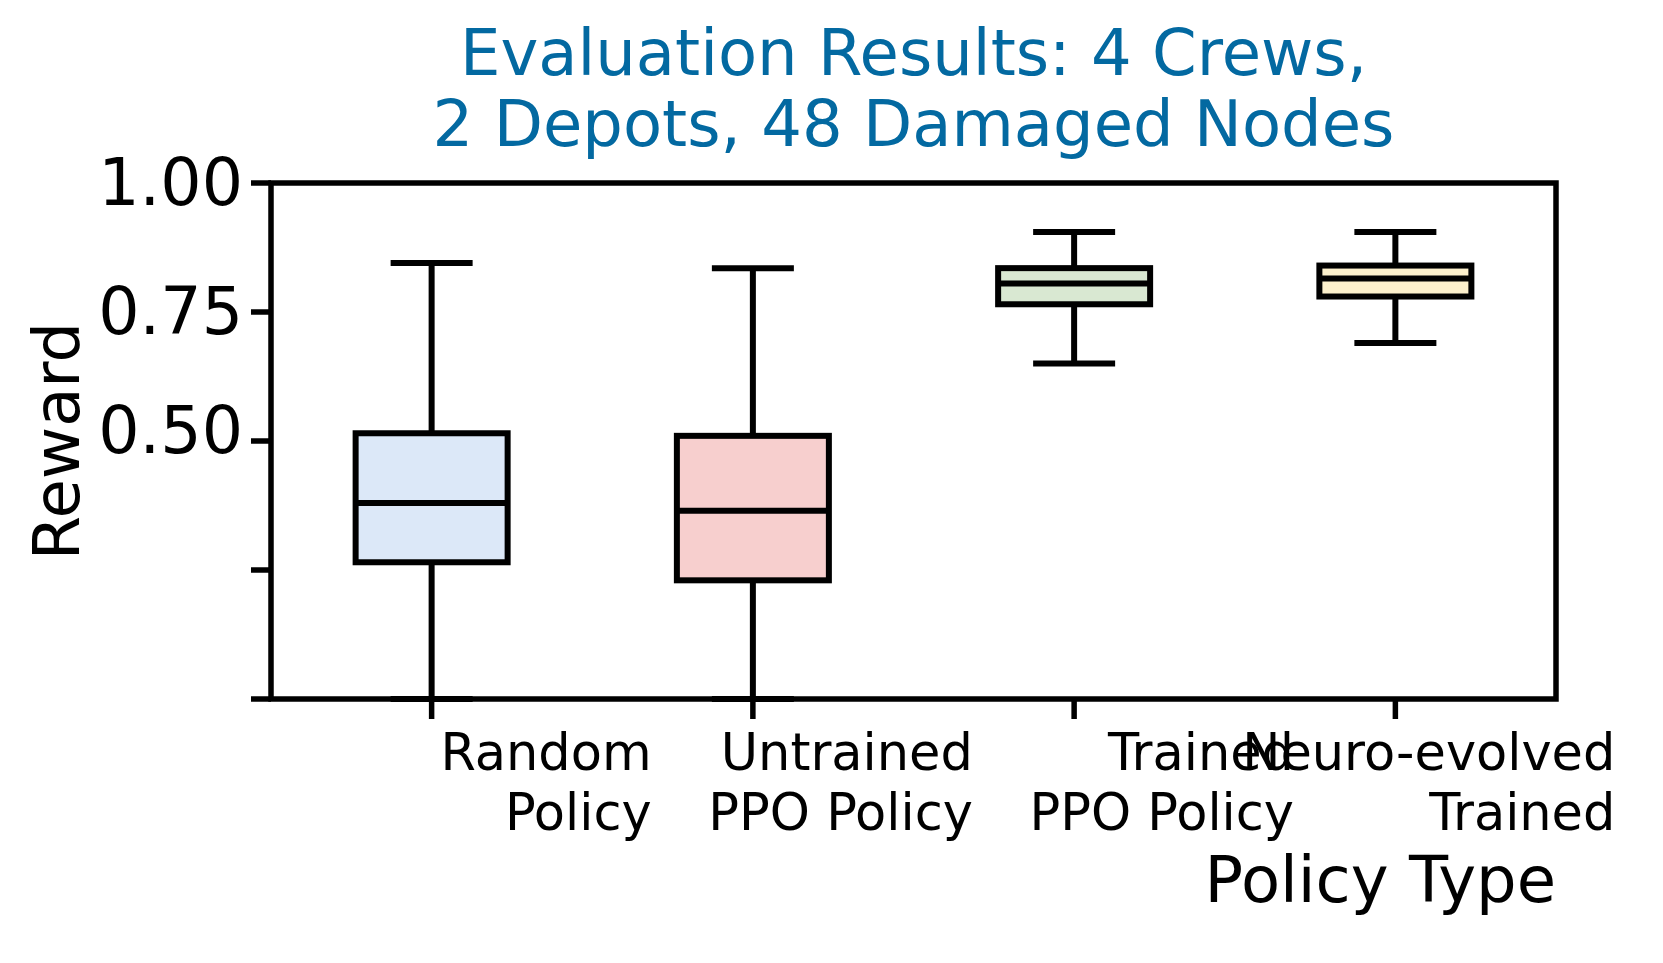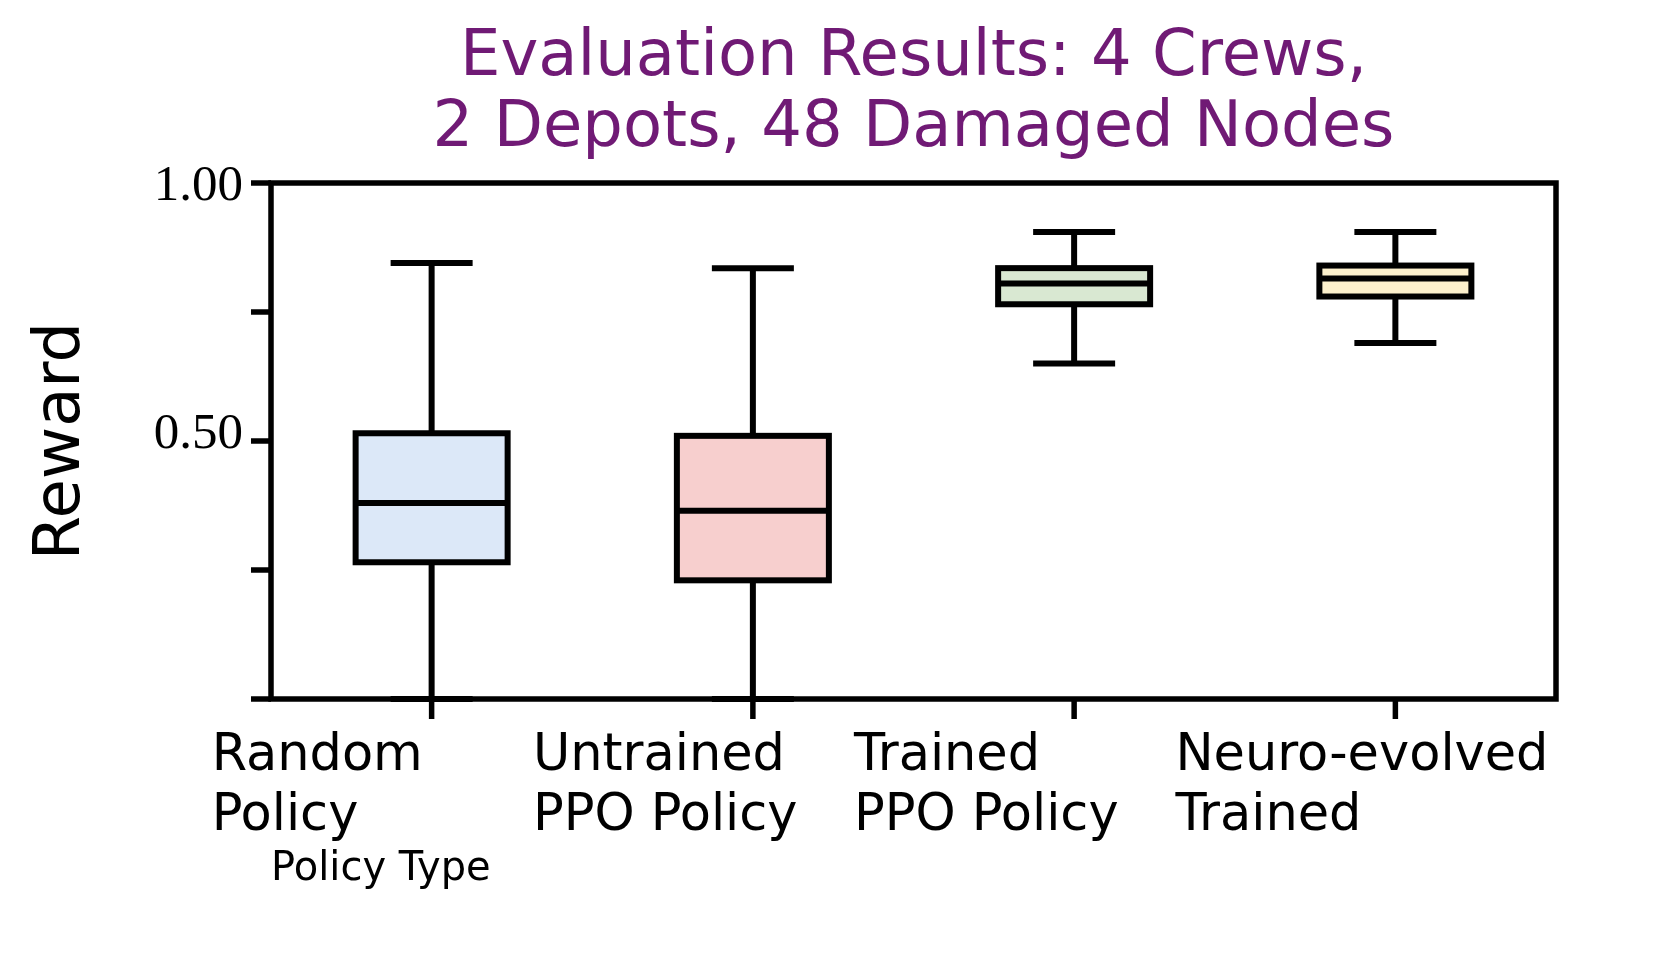--- a/index.html
+++ b/index.html
@@ -11,48 +11,47 @@
     color:#000000;
     overflow:hidden;
   }
   #chart-svg{position:absolute;left:0;top:0;width:1663px;height:963px;}
   .chart-title{
     position:absolute;
     left:271px;top:18px;width:1285px;
     text-align:center;
     font-size:64px;line-height:71px;
     white-space:pre-line;
-    color:#701a75;
+    color:#0369a1;
   }
   .y-axis-label{
     position:absolute;
     left:57px;top:441px;
     transform:translate(-50%,-50%) rotate(-90deg);
     transform-origin:center center;
     font-size:64px;
     white-space:nowrap;
   }
   .x-axis-label{
     position:absolute;
     left:271px;top:843px;width:1285px;
-    text-align:left;
-    font-size:40px;
+    text-align:right;
+    font-size:64px;
   }
   .y-tick-label{
     position:absolute;
     left:33px;width:210px;height:62px;
     line-height:62px;
     text-align:right;
-    font-size:51px;
-    font-family:Liberation Serif, serif;
+    font-size:65px;
   }
   .x-tick-label{
     position:absolute;
     top:723px;width:440px;
-    text-align:left;
+    text-align:right;
     font-size:51px;line-height:60px;
     white-space:pre-line;
   }
 </style>
 </head>
 <body>
 
 <div id="figure">
 
   <svg id="chart-svg" viewBox="0 0 1663 963" xmlns="http://www.w3.org/2000/svg">
@@ -93,20 +92,21 @@
     </svg>
 
   <div class="chart-title">Evaluation Results: 4 Crews,
 2 Depots, 48 Damaged Nodes</div>
 
   <div class="y-axis-label">Reward</div>
 
   <div class="x-axis-label">Policy Type</div>
 
   <div class="y-tick-label" style="top: 400px;">0.50</div>
+  <div class="y-tick-label" style="top: 281px;">0.75</div>
   <div class="y-tick-label" style="top: 152px;">1.00</div>
 
   <div class="x-tick-label" style="left: 211.625px;">Random
 Policy</div>
   <div class="x-tick-label" style="left: 532.875px;">Untrained
 PPO Policy</div>
   <div class="x-tick-label" style="left: 854px;">Trained
 PPO Policy</div>
   <div class="x-tick-label" style="left: 1175.38px;">Neuro-evolved
 Trained</div>

